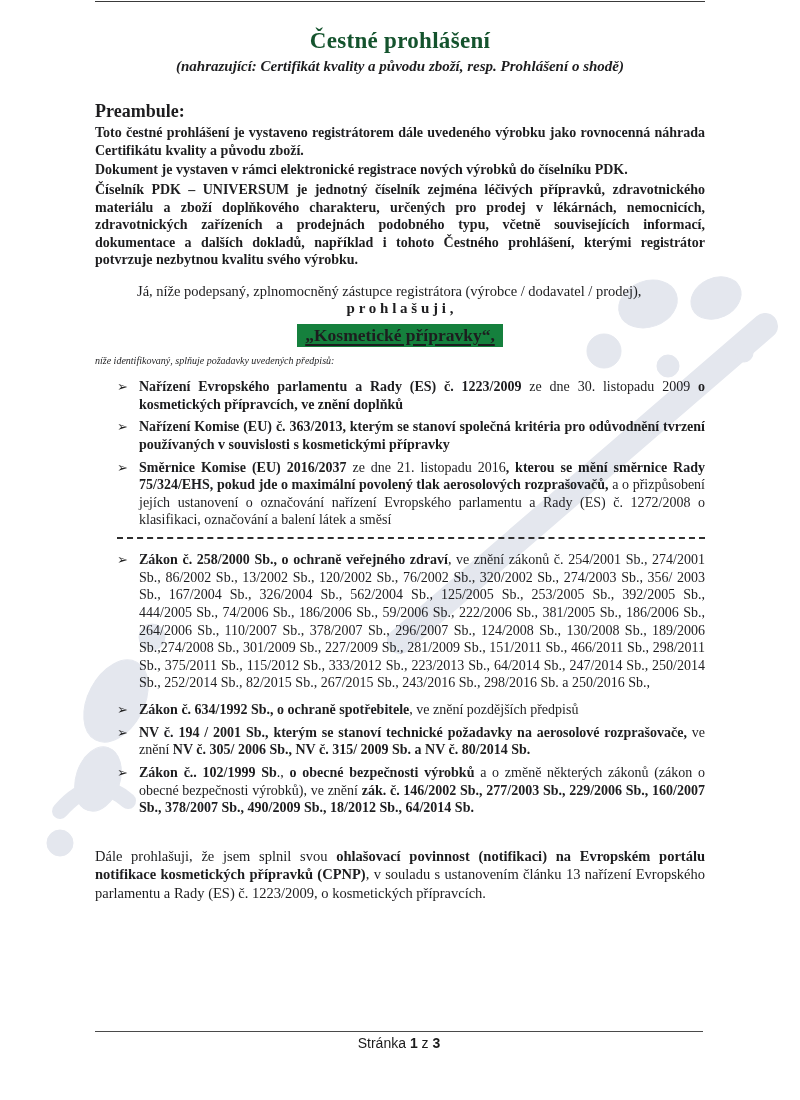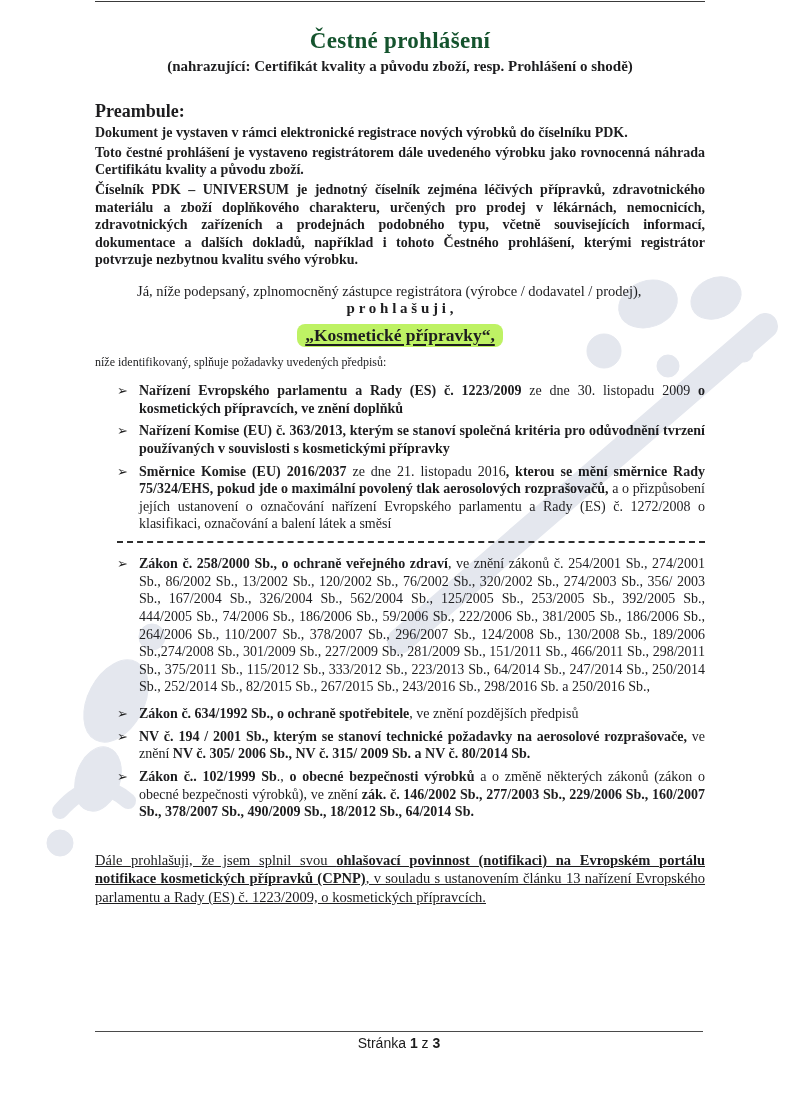--- a/index.html
+++ b/index.html
@@ -14,48 +14,48 @@
     margin-top:46px;text-align:right;
     font-family:"Liberation Sans", sans-serif;
     font-style:italic;font-weight:bold;font-size:13.5px;color:#222;
     padding-right:2px;
   }
   .top-rule{border:none;border-top:1.6px solid #3a3a3a;margin:1px 0 0 0;}
   .doc-title{
     margin-top:26px;text-align:center;font-weight:bold;font-size:23px;
     letter-spacing:.3px;color:#14532d;
   }
-  .doc-subtitle{margin-top:4px;text-align:center;font-weight:bold;font-size:15px;}
+  .doc-subtitle{margin-top:4px;text-align:center;font-weight:bold;font-size:15px;font-style:italic;}
   .preamble-heading{margin-top:26px;font-weight:bold;font-size:18px;}
   .preamble p{margin:2px 0 0 0;font-weight:bold;font-size:14px;line-height:1.26;text-align:justify;}
   .intro-line{margin-top:14px;text-indent:42px;font-size:14.5px;}
   .verb-line{text-align:center;font-weight:bold;font-size:15px;}
   .type-line{margin-top:17px;font-size:14.5px;}
   .product-line{margin-top:7px;text-align:center;}
   .product-line .highlight{
-    display:inline-block;background:#bef264;padding:1px 8px;
+    display:inline-block;background:#15803d;padding:1px 8px;
     font-weight:bold;font-size:17.5px;text-decoration:underline;
-    text-underline-offset:3px;text-decoration-thickness:1.5px;border-radius:8px;
+    text-underline-offset:3px;text-decoration-thickness:1.5px;
   }
-  .compliance-line{margin-top:8px;font-size:12px;}
+  .compliance-line{margin-top:8px;font-size:10px;font-style:italic;}
   ul.reg-list{list-style:none;margin:12px 0 0 0;padding:0 0 0 22px;}
   ul.reg-list li{display:flex;align-items:flex-start;margin-bottom:5px;}
   ul.reg-list .bullet{
     flex:0 0 22px;font-size:13px;line-height:1.35;color:#222;
     font-family:"DejaVu Sans", sans-serif;
   }
   ul.reg-list .li-text{
     flex:1;font-size:14px;line-height:1.26;text-align:justify;
   }
   .li-text .b, .rich .b{font-weight:bold;}
   .dashed-sep{
     border:none;border-top:2px dashed #2e2e2e;
     margin:8px 0 10px 22px;height:0;
   }
-  .closing{margin-top:30px;font-size:14.5px;line-height:1.28;text-align:justify;text-decoration:underline;}
+  .closing{margin-top:30px;font-size:14.5px;line-height:1.28;text-align:justify;}
   .footer{position:absolute;left:95px;right:97px;top:1030px;z-index:1;}
   .footer-rule{border:none;border-top:1.4px solid #4a4a4a;margin:0;}
   .footer-label{
     margin-top:3px;text-align:center;
     font-family:"Liberation Sans", sans-serif;font-size:14px;color:#1b1b1b;
   }
 </style>
 </head>
 <body>
 
@@ -79,22 +79,22 @@
 
   <div class="content">
 
     <hr class="top-rule">
 
     <div class="doc-title">Čestné prohlášení</div>
     <div class="doc-subtitle">(nahrazující: Certifikát kvality a původu zboží, resp. Prohlášení o shodě)</div>
 
     <div class="preamble">
       <div class="preamble-heading">Preambule:</div>
+      <p>Toto čestné prohlášení je vystaveno registrátorem dále uvedeného výrobku jako rovnocenná náhrada Certifikátu kvality a původu zboží.</p>
       <p>Dokument je vystaven v rámci elektronické registrace nových výrobků do číselníku PDK.</p>
-      <p>Toto čestné prohlášení je vystaveno registrátorem dále uvedeného výrobku jako rovnocenná náhrada Certifikátu kvality a původu zboží.</p>
       <p>Číselník PDK – UNIVERSUM je jednotný číselník zejména léčivých přípravků, zdravotnického materiálu a zboží doplňkového charakteru, určených pro prodej v lékárnách, nemocnicích, zdravotnických zařízeních a prodejnách podobného typu, včetně souvisejících informací, dokumentace a dalších dokladů, například i tohoto Čestného prohlášení, kterými registrátor potvrzuje nezbytnou kvalitu svého výrobku.</p>
     </div>
 
     <div class="intro-line">Já, níže podepsaný, zplnomocněný zástupce registrátora (výrobce / dodavatel / prodej),</div>
     <div class="verb-line">p r o h l a š u j i ,</div>
     <div class="product-line">
       <span class="highlight">„Kosmetické přípravky“,</span>
     </div>
     <div class="compliance-line">níže identifikovaný, splňuje požadavky uvedených předpisů:</div>
 

